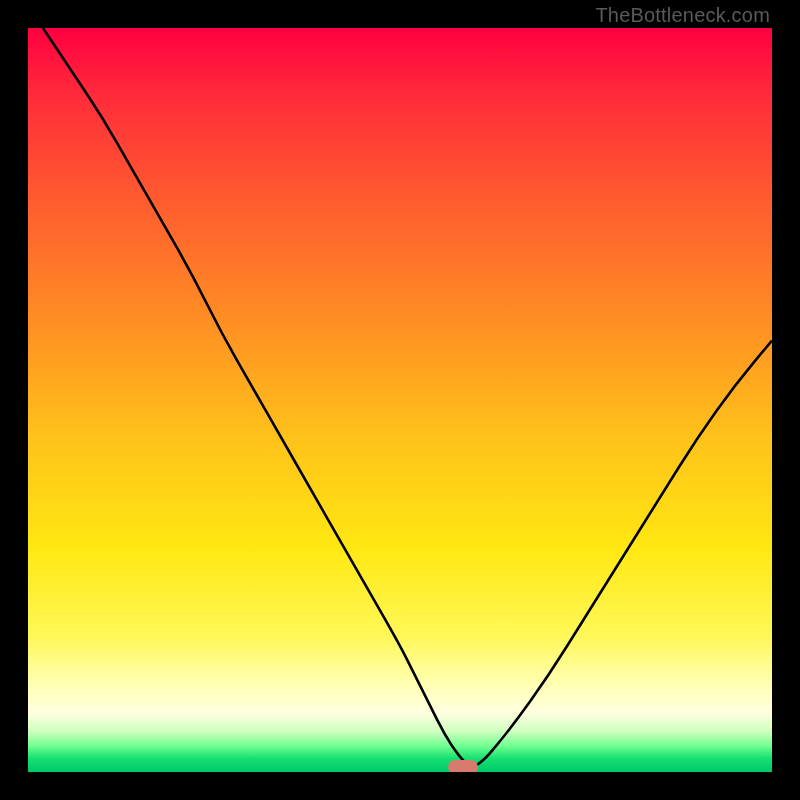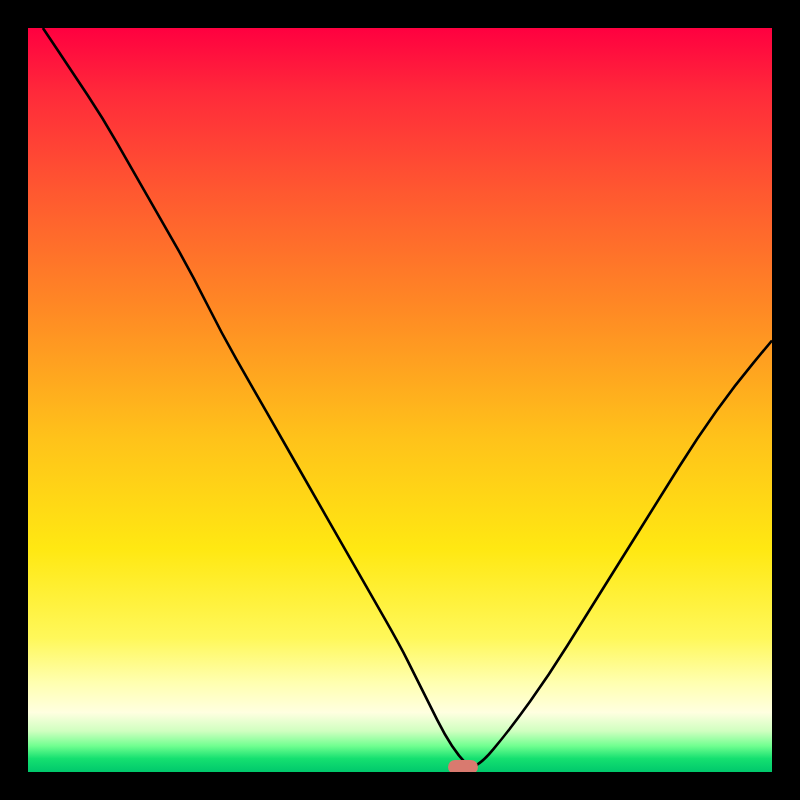--- a/index.html
+++ b/index.html
@@ -63,20 +63,21 @@
     position: absolute;
     background: #d97a6f;
     border-radius: 8px;
   }
 </style>
 </head>
 <body>
 
 <div class="frame">
 
+  <div class="watermark">TheBottleneck.com</div>
 
   <div class="plot-area">
     <div class="gradient-bg"></div>
 
     <svg class="curve" viewBox="0 0 744 744" preserveAspectRatio="none">
       <path fill="none" stroke="#000" stroke-width="2.6" d="M 14.88 0.00 Q 14.88 0.00 29.76 22.32 Q 44.64 44.64 59.52 66.96 Q 74.40 89.28 89.28 115.32 Q 104.16 141.36 119.04 167.40 Q 133.92 193.44 148.80 219.48 Q 163.68 245.52 178.56 275.28 Q 193.44 305.04 208.32 331.08 Q 223.20 357.12 238.08 383.16 Q 252.96 409.20 267.84 435.24 Q 282.72 461.28 297.60 487.32 Q 312.48 513.36 327.36 539.40 Q 342.24 565.44 357.12 591.48 Q 372.00 617.52 379.44 632.40 Q 386.88 647.28 394.32 662.16 Q 401.76 677.04 409.20 691.92 Q 416.64 706.80 424.08 717.96 Q 431.52 729.12 438.96 736.56 Q 446.40 744.00 465.00 721.68 Q 483.60 699.36 502.20 673.32 Q 520.80 647.28 539.40 617.52 Q 558.00 587.76 576.60 558.00 Q 595.20 528.24 613.80 498.48 Q 632.40 468.72 651.00 438.96 Q 669.60 409.20 688.20 383.16 Q 706.80 357.12 725.40 334.80 T 744.00 312.48"></path>
     </svg>
 
     <div class="marker" style="left: 420.36px; top: 732px; width: 29.76px; height: 14px;"></div>
   </div>

